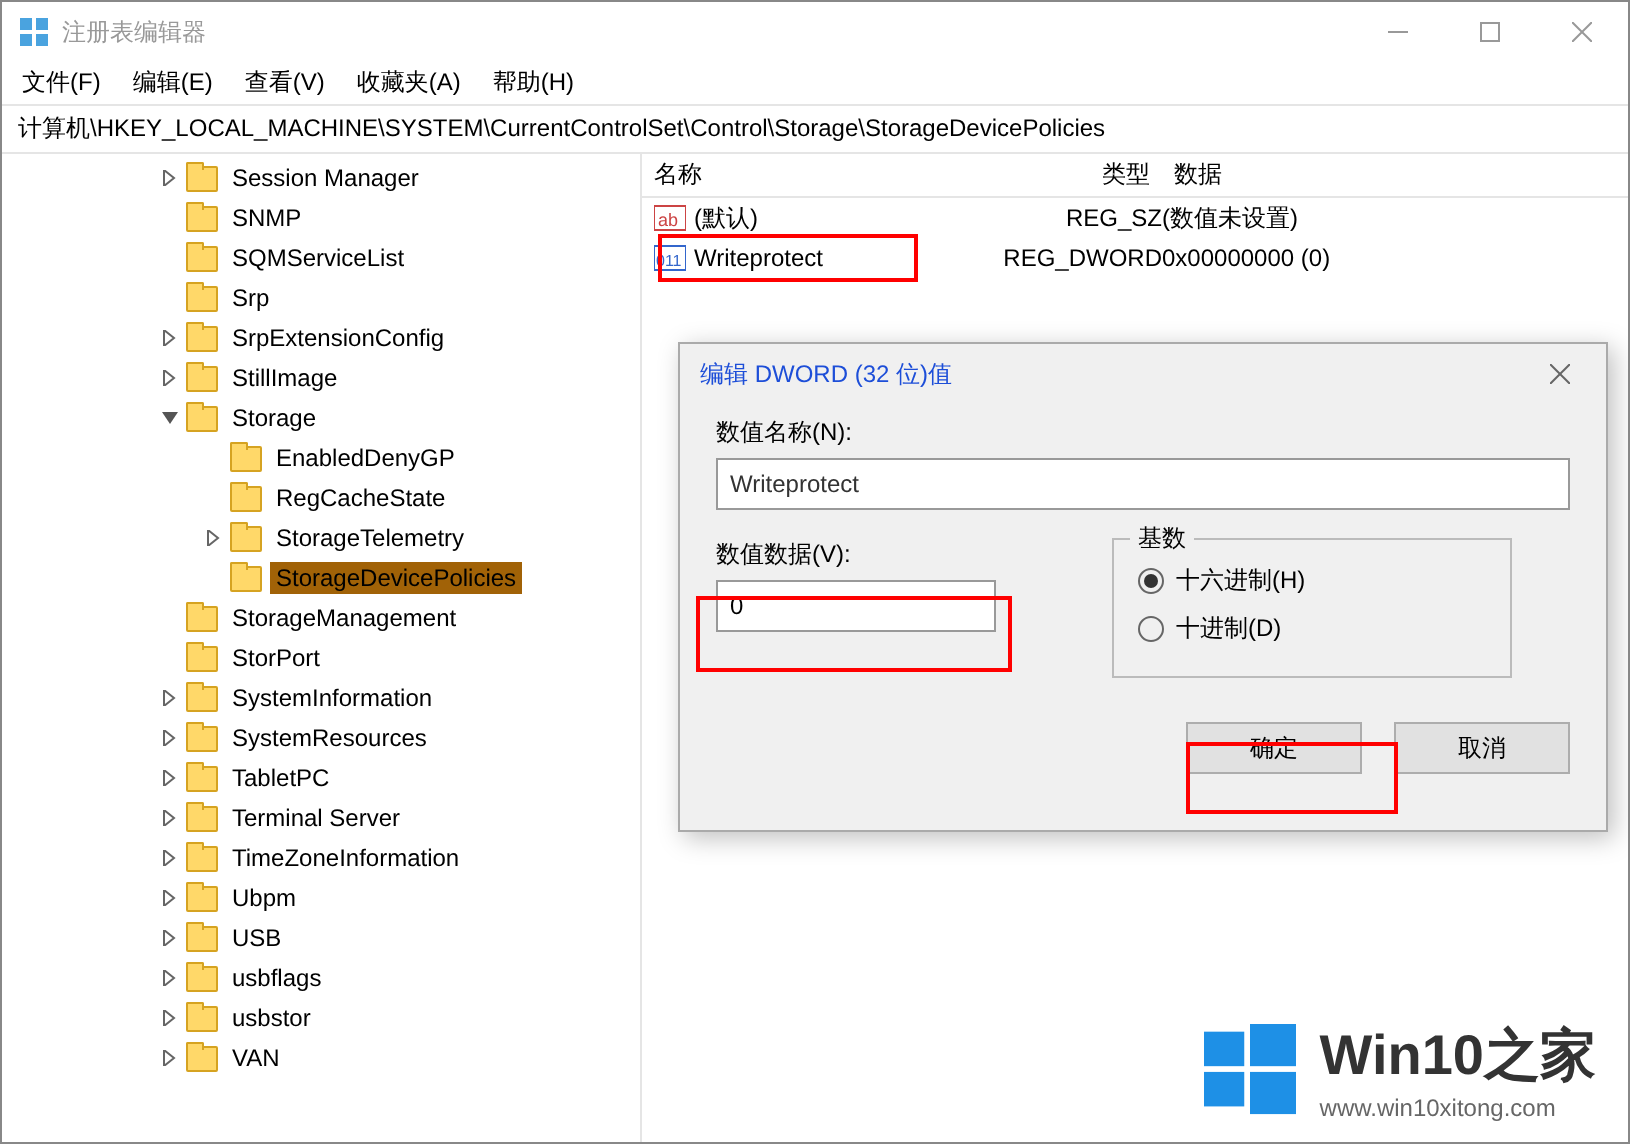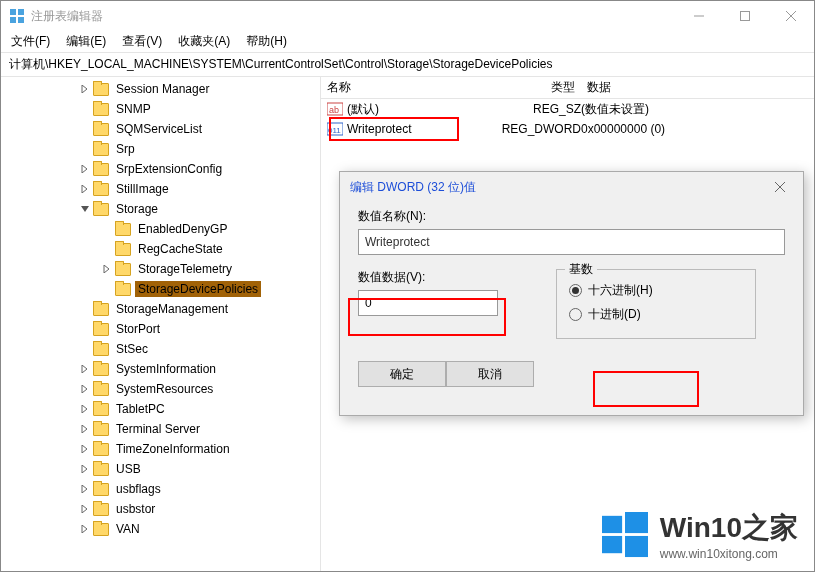--- a/index.html
+++ b/index.html
@@ -36,21 +36,21 @@
 .dlg-input { width: 100%; height: 26px; border: 1px solid #999; background: #fff; padding: 0 6px; font-size: 12px; }
 .dlg-input.ro { background: #fff; color: #333; }
 .dlg-row { display: flex; margin-top: 14px; gap: 18px; }
 .dlg-left { width: 180px; }
 .dlg-left .dlg-input { width: 140px; }
 .dlg-group { border: 1px solid #bbb; padding: 8px 12px 12px; position: relative; width: 200px; }
 .dlg-group-title { position: absolute; top: -9px; left: 8px; background: #f0f0f0; padding: 0 4px; }
 .radio-row { display: flex; align-items: center; height: 24px; gap: 6px; }
 .radio-dot { width: 13px; height: 13px; border: 1px solid #666; border-radius: 50%; display: inline-flex; align-items: center; justify-content: center; }
 .radio-dot.checked::after { content: ""; width: 7px; height: 7px; background: #333; border-radius: 50%; }
-.dlg-buttons { display: flex; justify-content: flex-start; gap: 0; margin-top: 22px; }
+.dlg-buttons { display: flex; justify-content: flex-end; gap: 16px; margin-top: 22px; }
 .btn { width: 88px; height: 26px; border: 1px solid #adadad; background: #e1e1e1; display: flex; align-items: center; justify-content: center; }
 .hl-red { border: 2px solid #f00; position: absolute; pointer-events: none; }
 .watermark { position: absolute; right: 16px; bottom: 10px; display: flex; align-items: center; gap: 12px; }
 .wm-logo { width: 46px; height: 46px; }
 .wm-text { text-align: left; }
 .wm-title { font-size: 28px; font-weight: bold; color: #333; }
 .wm-url { font-size: 12px; color: #666; }
 </style>
 </head>
 <body>
@@ -178,25 +178,20 @@
         <span class="tree-chev"></span>
         <span class="folder"></span>
         <span class="tree-label">StorageManagement</span>
       </div>
       <div class="tree-row" style="padding-left: 78px;">
         <span class="tree-chev"></span>
         <span class="folder"></span>
         <span class="tree-label">StorPort</span>
       </div>
       <div class="tree-row" style="padding-left: 78px;">
-        <span class="tree-chev"></span>
-        <span class="folder"></span>
-        <span class="tree-label">StSec</span>
-      </div>
-      <div class="tree-row" style="padding-left: 78px;">
         <span class="tree-chev">
           <svg width="8" height="8">
             <path d="M1 0 L6 4 L1 8 Z" fill="none" stroke="#666"></path>
           </svg>
         </span>
         <span class="folder"></span>
         <span class="tree-label">SystemInformation</span>
       </div>
       <div class="tree-row" style="padding-left: 78px;">
         <span class="tree-chev">
@@ -226,20 +221,29 @@
         <span class="tree-label">Terminal Server</span>
       </div>
       <div class="tree-row" style="padding-left: 78px;">
         <span class="tree-chev">
           <svg width="8" height="8">
             <path d="M1 0 L6 4 L1 8 Z" fill="none" stroke="#666"></path>
           </svg>
         </span>
         <span class="folder"></span>
         <span class="tree-label">TimeZoneInformation</span>
+      </div>
+      <div class="tree-row" style="padding-left: 78px;">
+        <span class="tree-chev">
+          <svg width="8" height="8">
+            <path d="M1 0 L6 4 L1 8 Z" fill="none" stroke="#666"></path>
+          </svg>
+        </span>
+        <span class="folder"></span>
+        <span class="tree-label">Ubpm</span>
       </div>
       <div class="tree-row" style="padding-left: 78px;">
         <span class="tree-chev">
           <svg width="8" height="8">
             <path d="M1 0 L6 4 L1 8 Z" fill="none" stroke="#666"></path>
           </svg>
         </span>
         <span class="folder"></span>
         <span class="tree-label">USB</span>
       </div>

